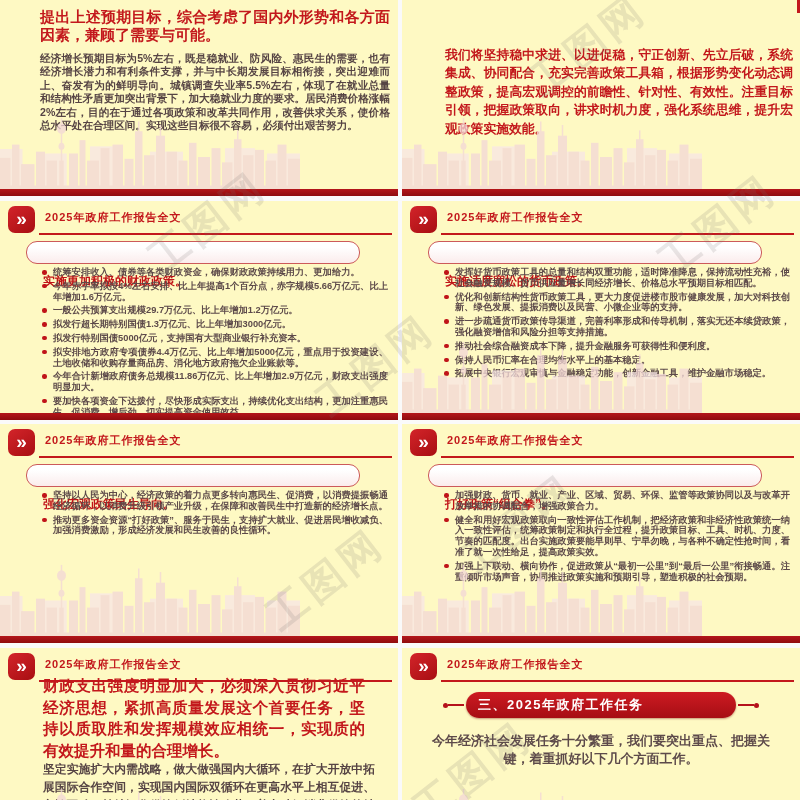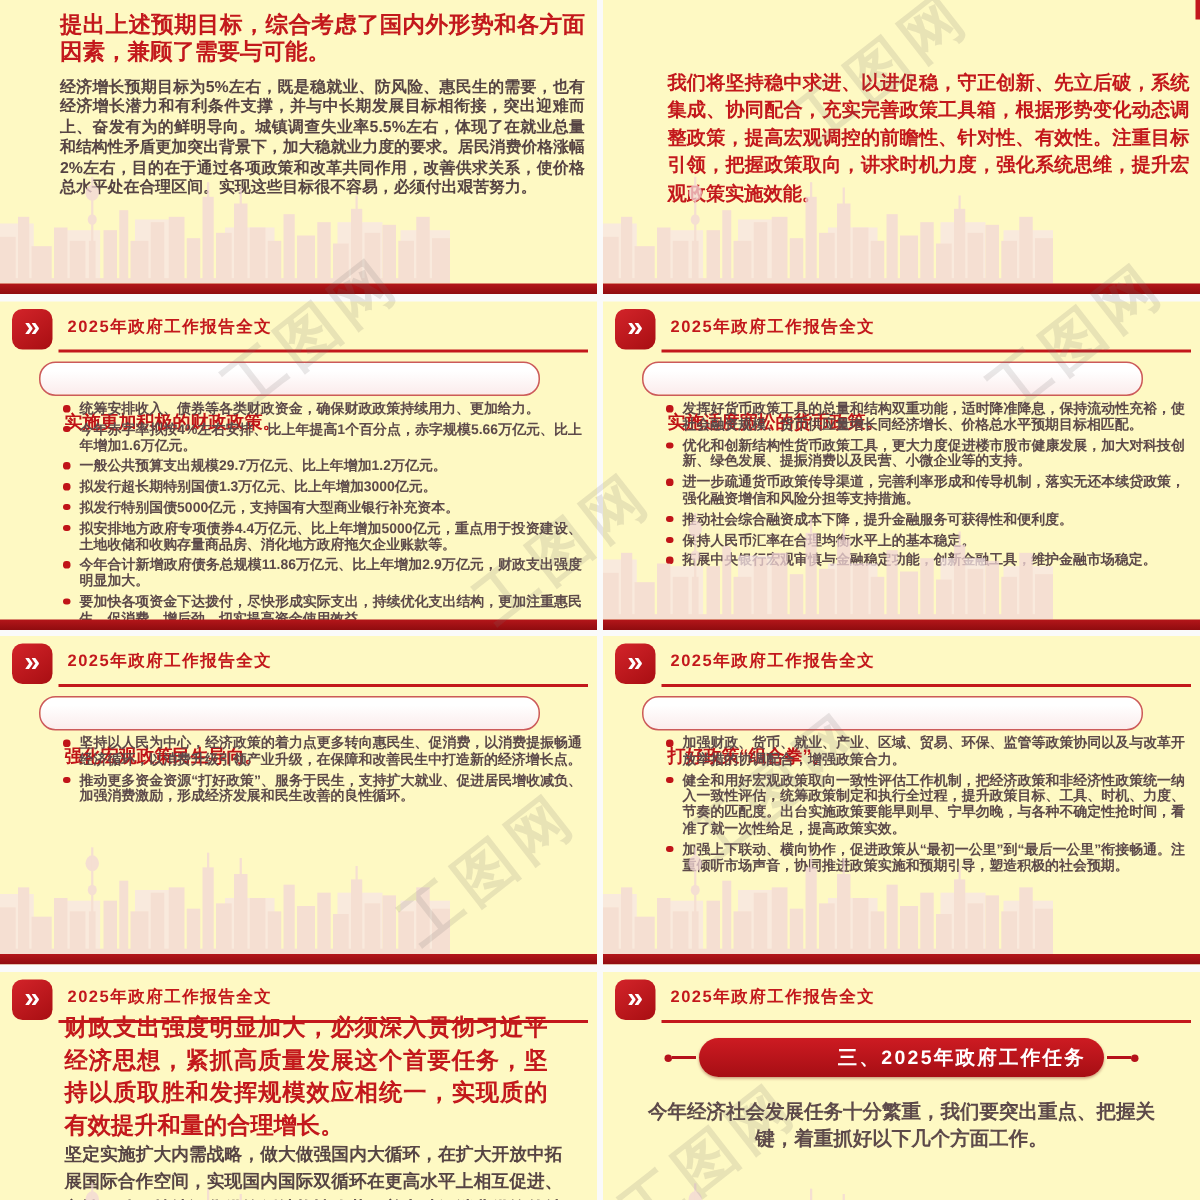--- a/index.html
+++ b/index.html
@@ -50,21 +50,21 @@
   .sG-title{position:absolute;left:43px;top:27px;width:322px;font-size:15.5px;line-height:21.5px;
             font-weight:bold;color:#c3181c;text-align:justify;}
   .sG-body{position:absolute;left:43px;top:112px;width:332px;font-size:11.8px;line-height:18px;
            color:#564444;font-weight:bold;text-align:justify;}
   
   .banner-row{position:absolute;left:0;right:0;top:44px;display:flex;align-items:center;justify-content:center;}
   .conn-line{width:16px;height:1.5px;background:#b5121b;}
   .conn-dot{width:5px;height:5px;border-radius:50%;background:#b5121b;}
   .pill{margin:0 2px;min-width:246px;height:26px;border-radius:13px;
         background:linear-gradient(180deg,#cd1b22,#a60e14);
-        color:#fff;font-size:13px;font-weight:bold;text-align:right;line-height:26px;
+        color:#fff;font-size:13px;font-weight:bold;text-align:left;line-height:26px;
         letter-spacing:1.5px;box-shadow:0 1px 2px rgba(120,10,10,.4);padding:0 12px;}
   .sH-body{position:absolute;left:18px;right:18px;top:84px;font-size:13px;color:#5d4a4a;
            font-weight:bold;text-align:center;}
   
   .wm{position:absolute;font-size:40px;font-weight:bold;color:rgba(120,110,110,.16);
       transform:rotate(-38deg);letter-spacing:5px;white-space:nowrap;pointer-events:none;z-index:5;}
   .wm1{left:140px;top:195px;}
   .wm2{left:520px;top:18px;}
   .wm3{left:650px;top:198px;}
   .wm4{left:308px;top:338px;}

